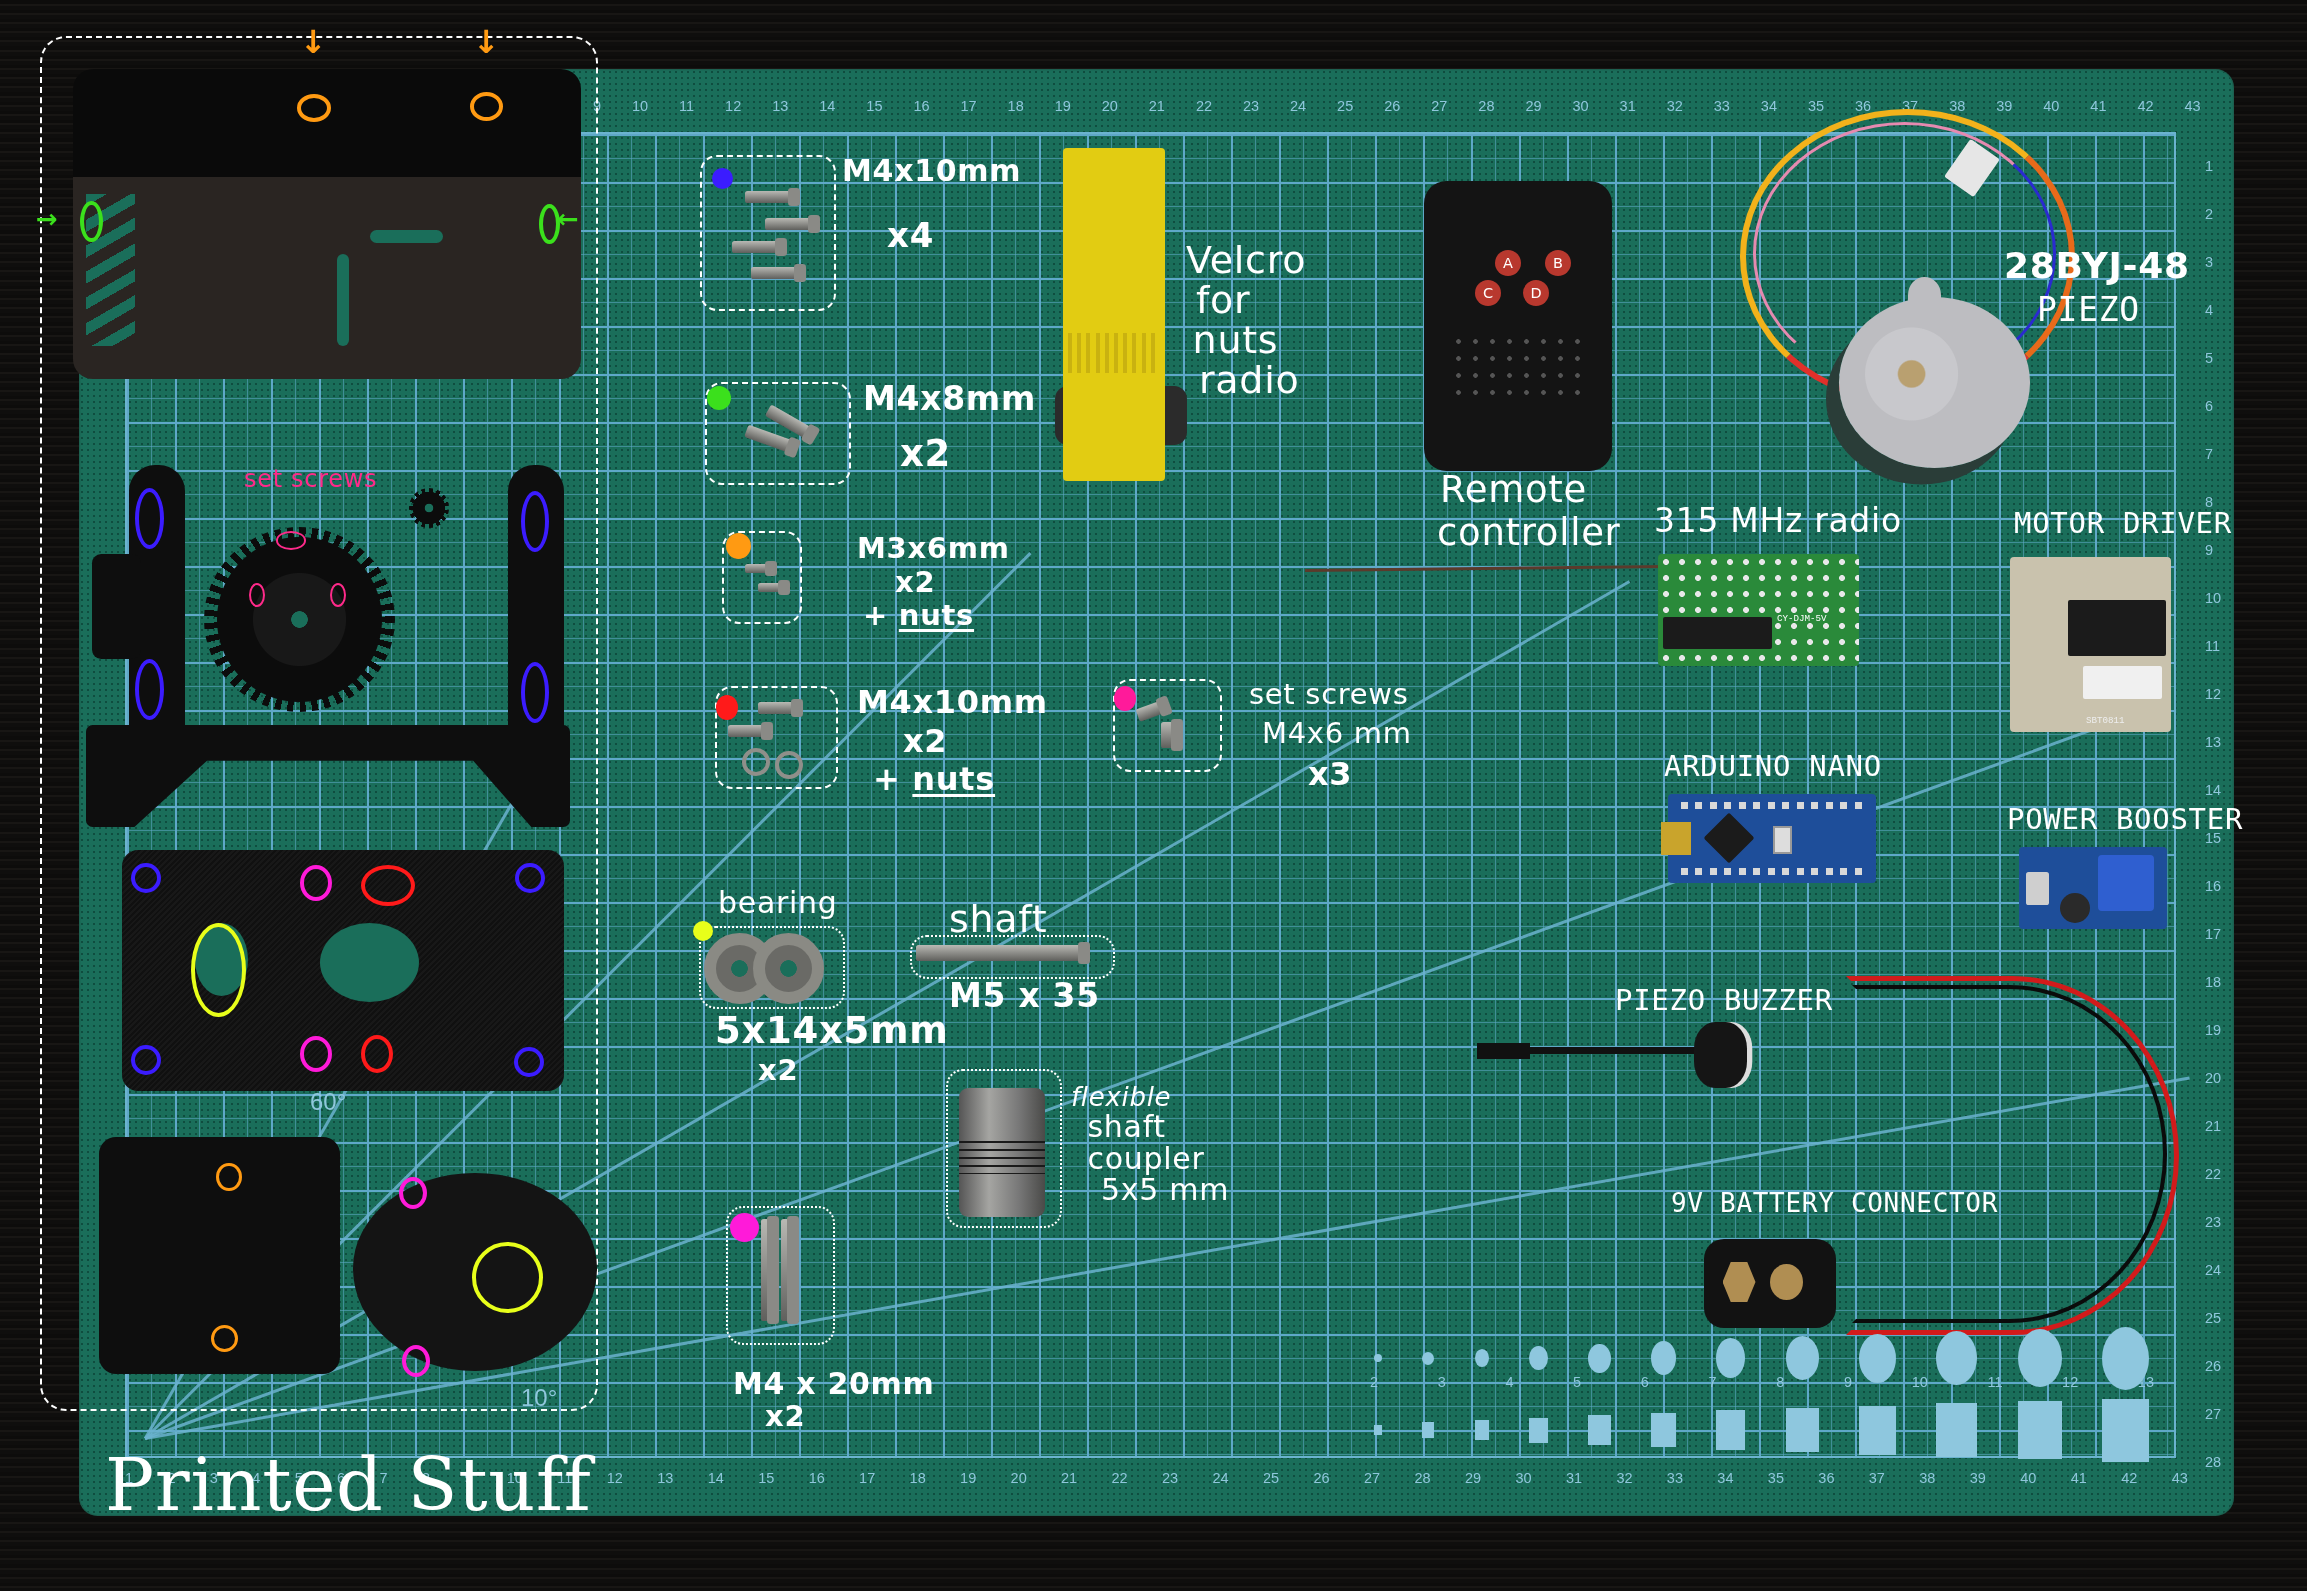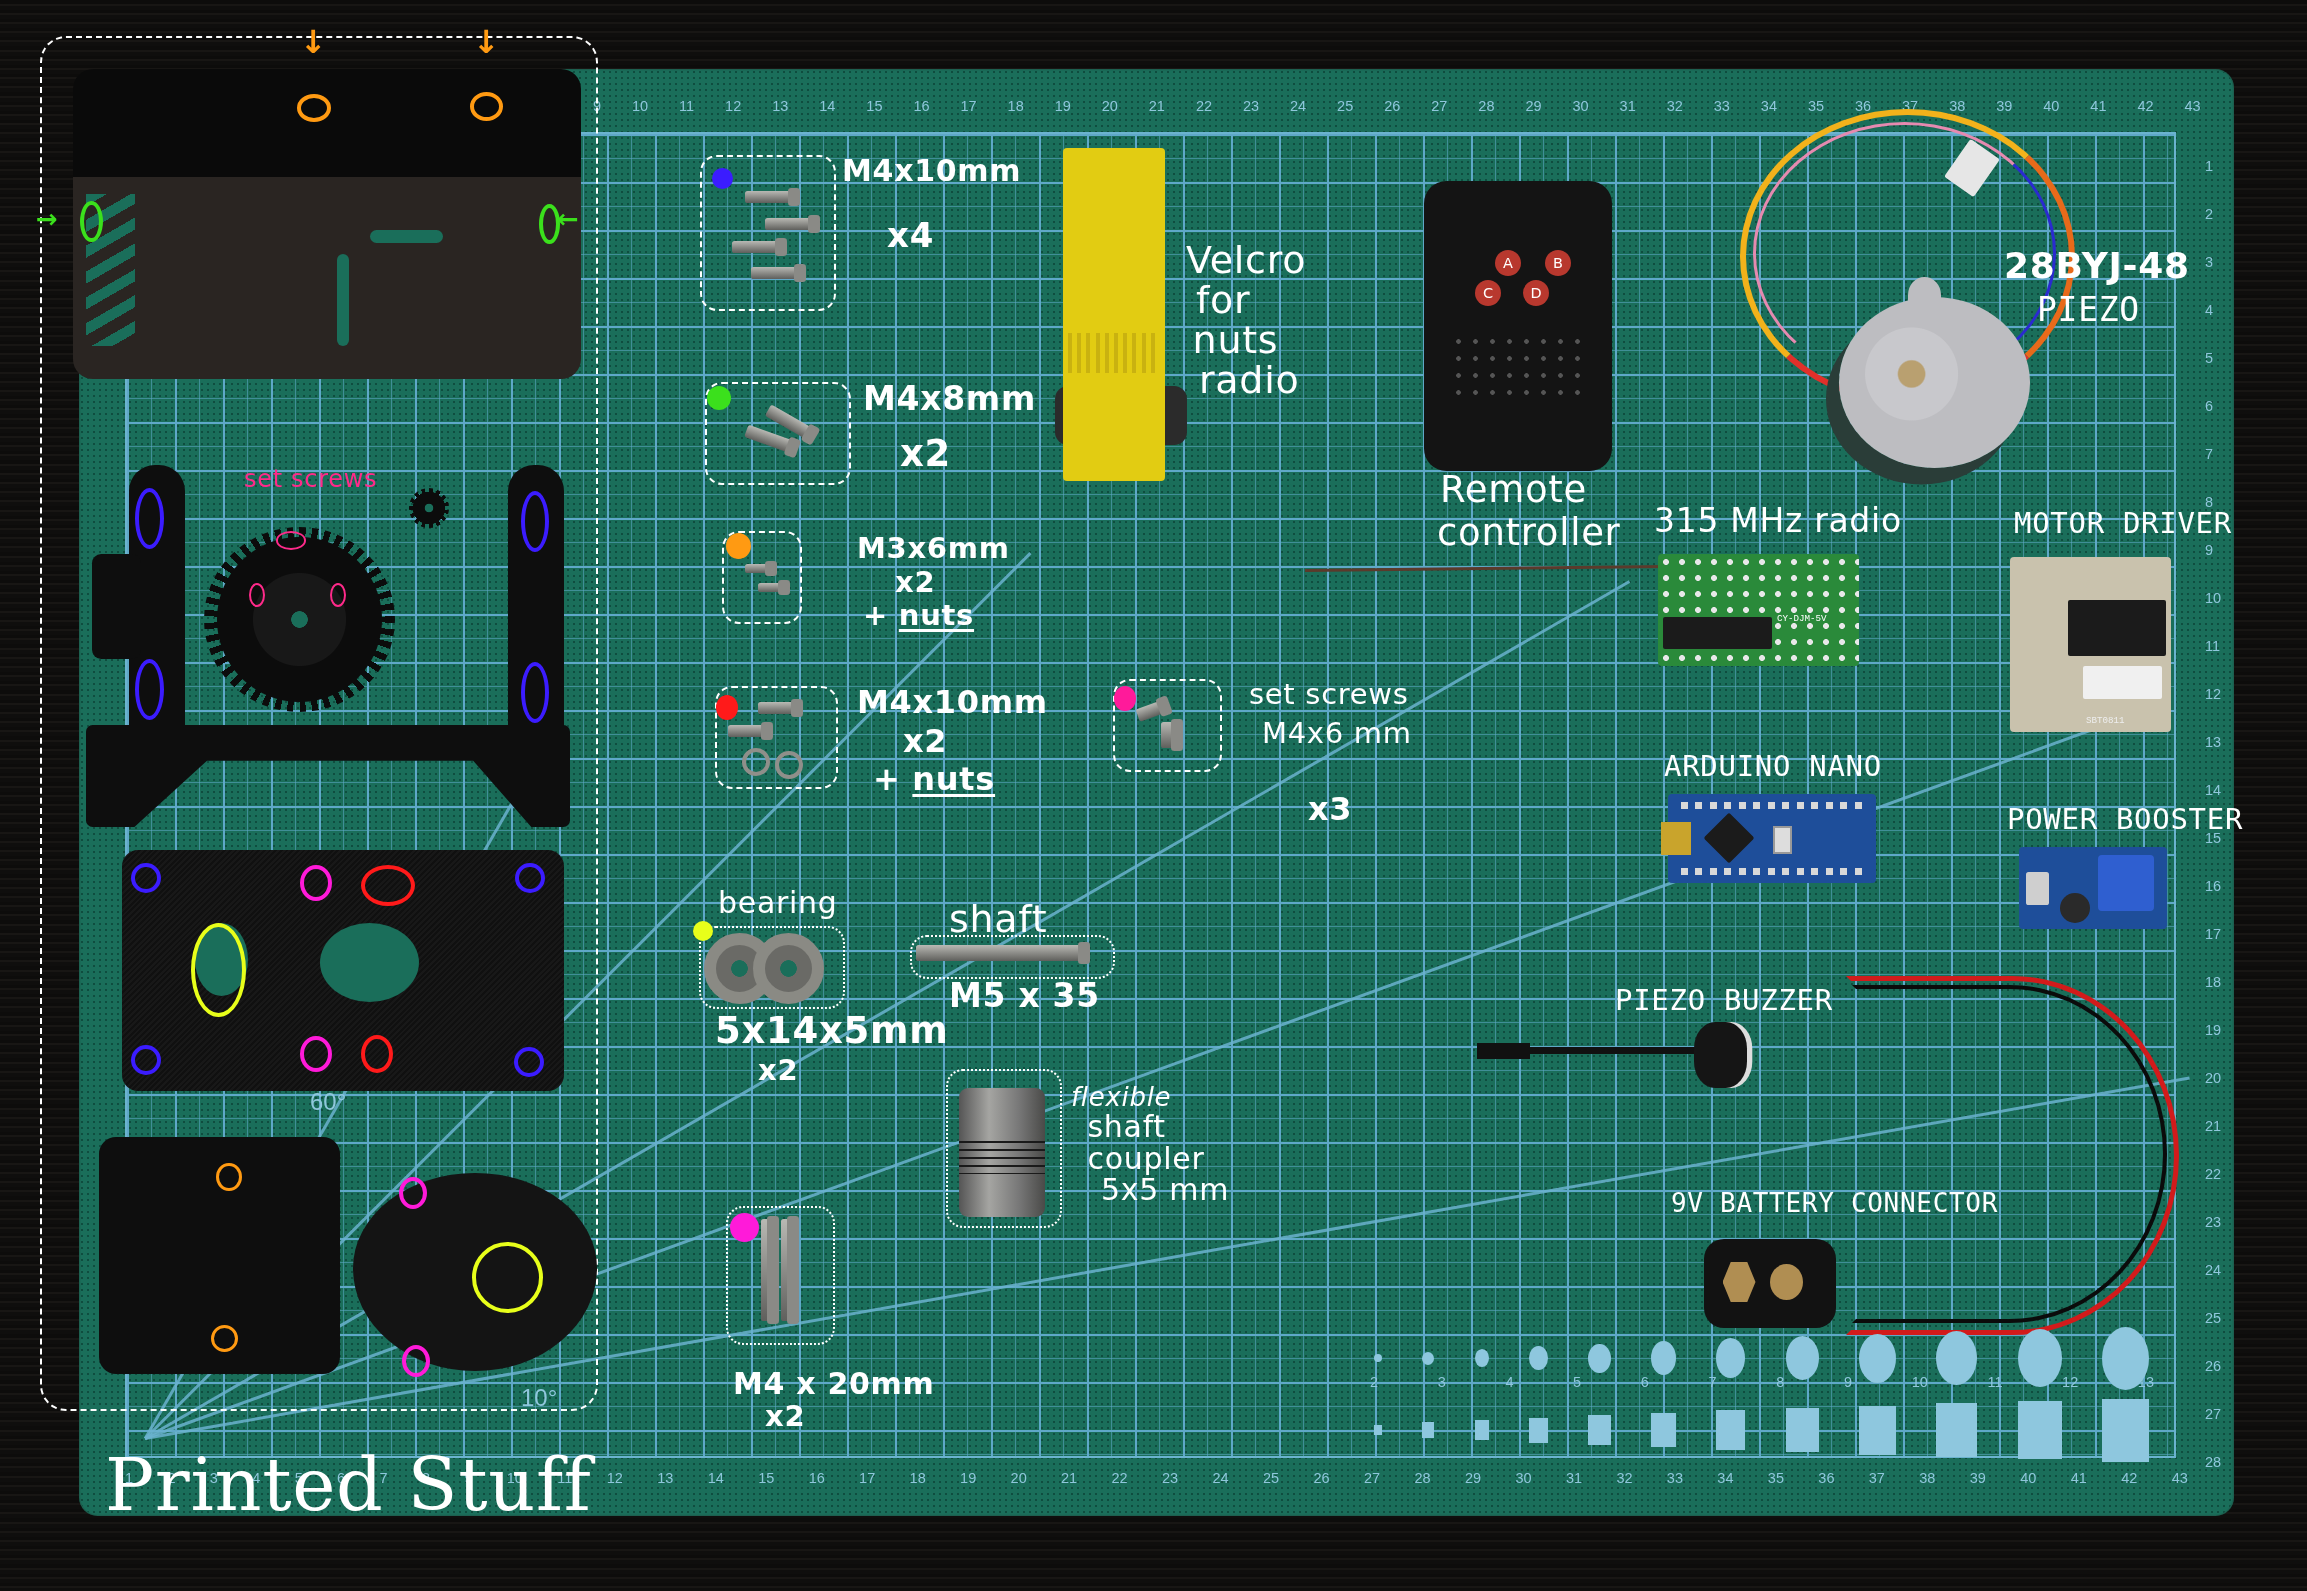--- a/index.html
+++ b/index.html
@@ -258,21 +258,21 @@
 <div style="position:absolute;left:873px;top:763px;">
   <span class="hand" style="position:static;font-size:32px;">+ </span><span class="hand u" style="position:static;font-size:32px;">nuts</span>
 </div>
 
 <div class="dash" style="left:1113px;top:679px;width:105px;height:89px;"></div>
 <div class="dot" style="left:1114px;top:686px;width:22.4px;height:25px;background:#ff1a9a;"></div>
 <div class="screw" style="left:1137px;top:705px;width:25px;height:13px;transform:rotate(-20deg);"></div>
 <div class="screw" style="left:1161px;top:722px;width:13px;height:26px;"></div>
 <div class="hand" style="left:1249px;top:679px;font-size:29px;font-weight:normal;">set screws</div>
 <div class="hand" style="left:1262px;top:718px;font-size:29px;font-weight:normal;">M4x6 mm</div>
-<div class="hand" style="left:1308px;top:758px;font-size:32px;margin-top:35px;">x3</div>
+<div class="hand" style="left:1308px;top:758px;font-size:32px;">x3</div>
 
 <div class="dash" style="left:699px;top:926px;width:142px;height:79px;border-style:dotted;"></div>
 <div class="dot" style="left:693px;top:921px;width:20px;height:20px;background:#e8ff1a;"></div>
 <div class="ring" style="left:704px;top:933px;width:47px;height:47px;border-color:#8a8a84;border-width:12px;background:radial-gradient(circle,#1a6e5a 0 8px,#6a6a66 8.6px);"></div>
 <div class="ring" style="left:753px;top:933px;width:47px;height:47px;border-color:#8a8a84;border-width:12px;background:radial-gradient(circle,#1a6e5a 0 8px,#6a6a66 8.6px);"></div>
 <div class="hand" style="left:718px;top:887px;font-size:30px;font-weight:normal;">bearing</div>
 <div class="hand" style="left:715px;top:1012px;font-size:37px;">5x14x5mm</div>
 <div class="hand" style="left:758px;top:1055px;font-size:29px;">x2</div>
 
 <div class="dash" style="left:910px;top:935px;width:201px;height:40px;border-style:dotted;"></div>

